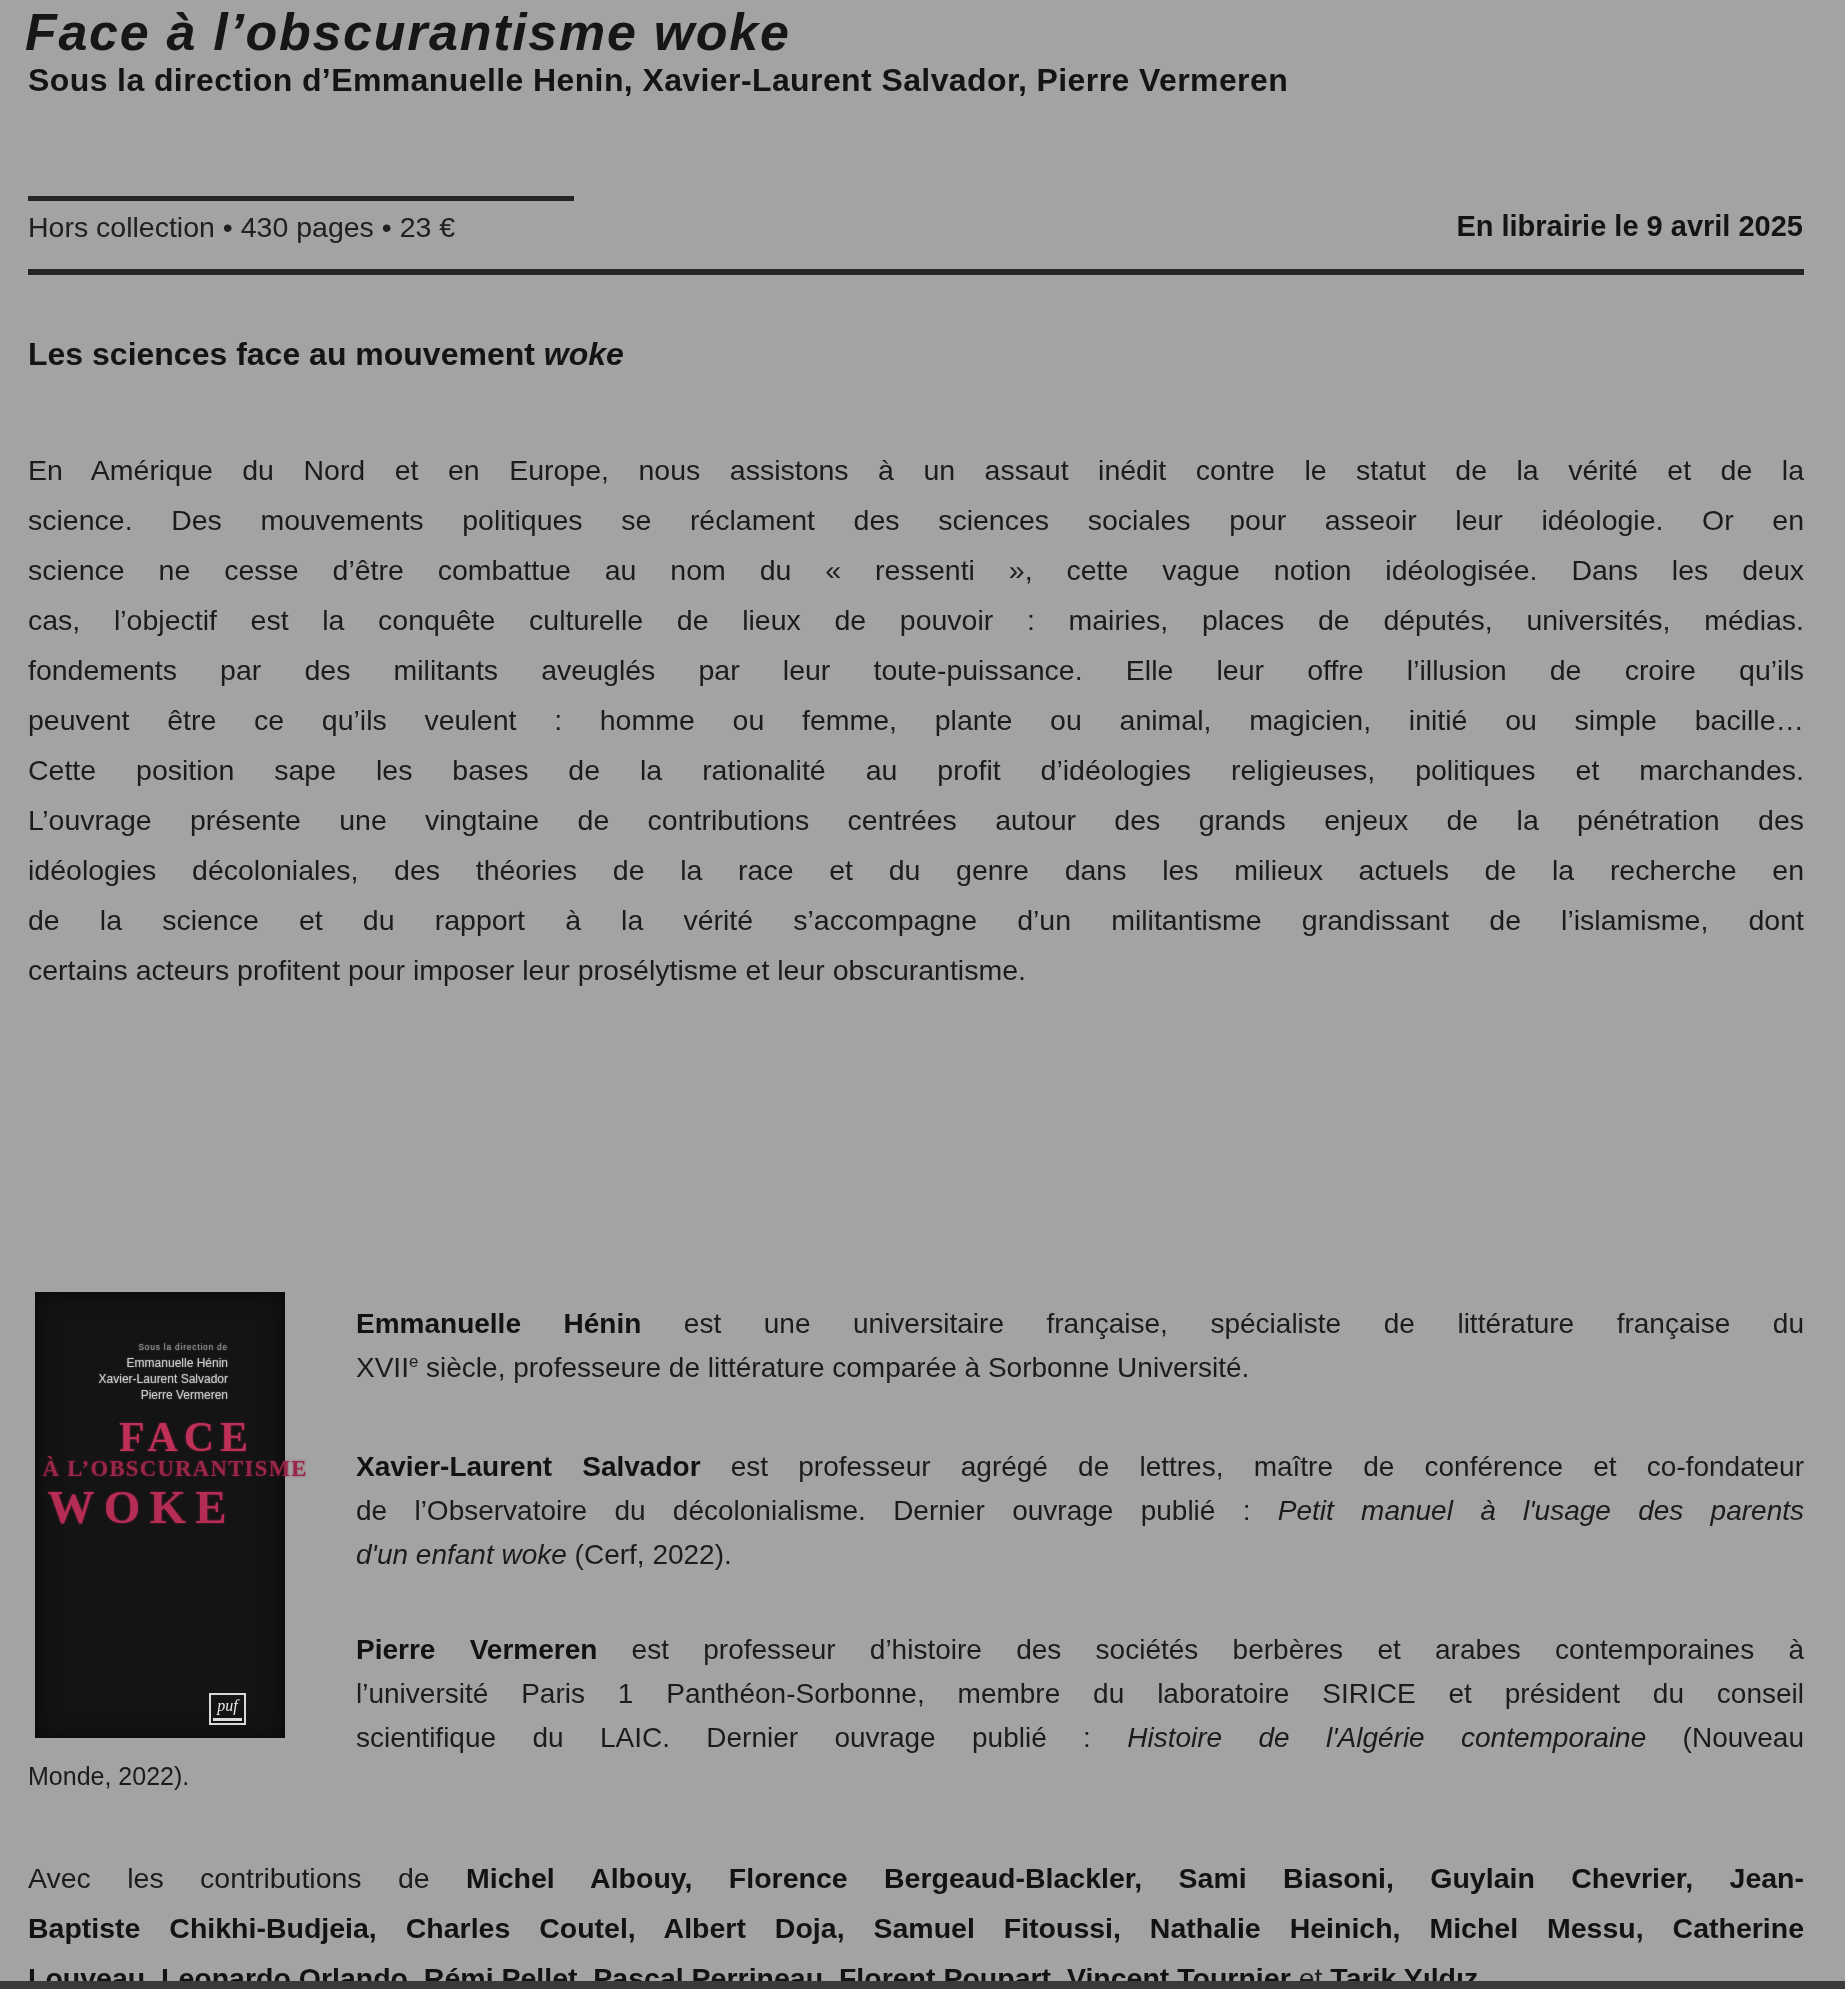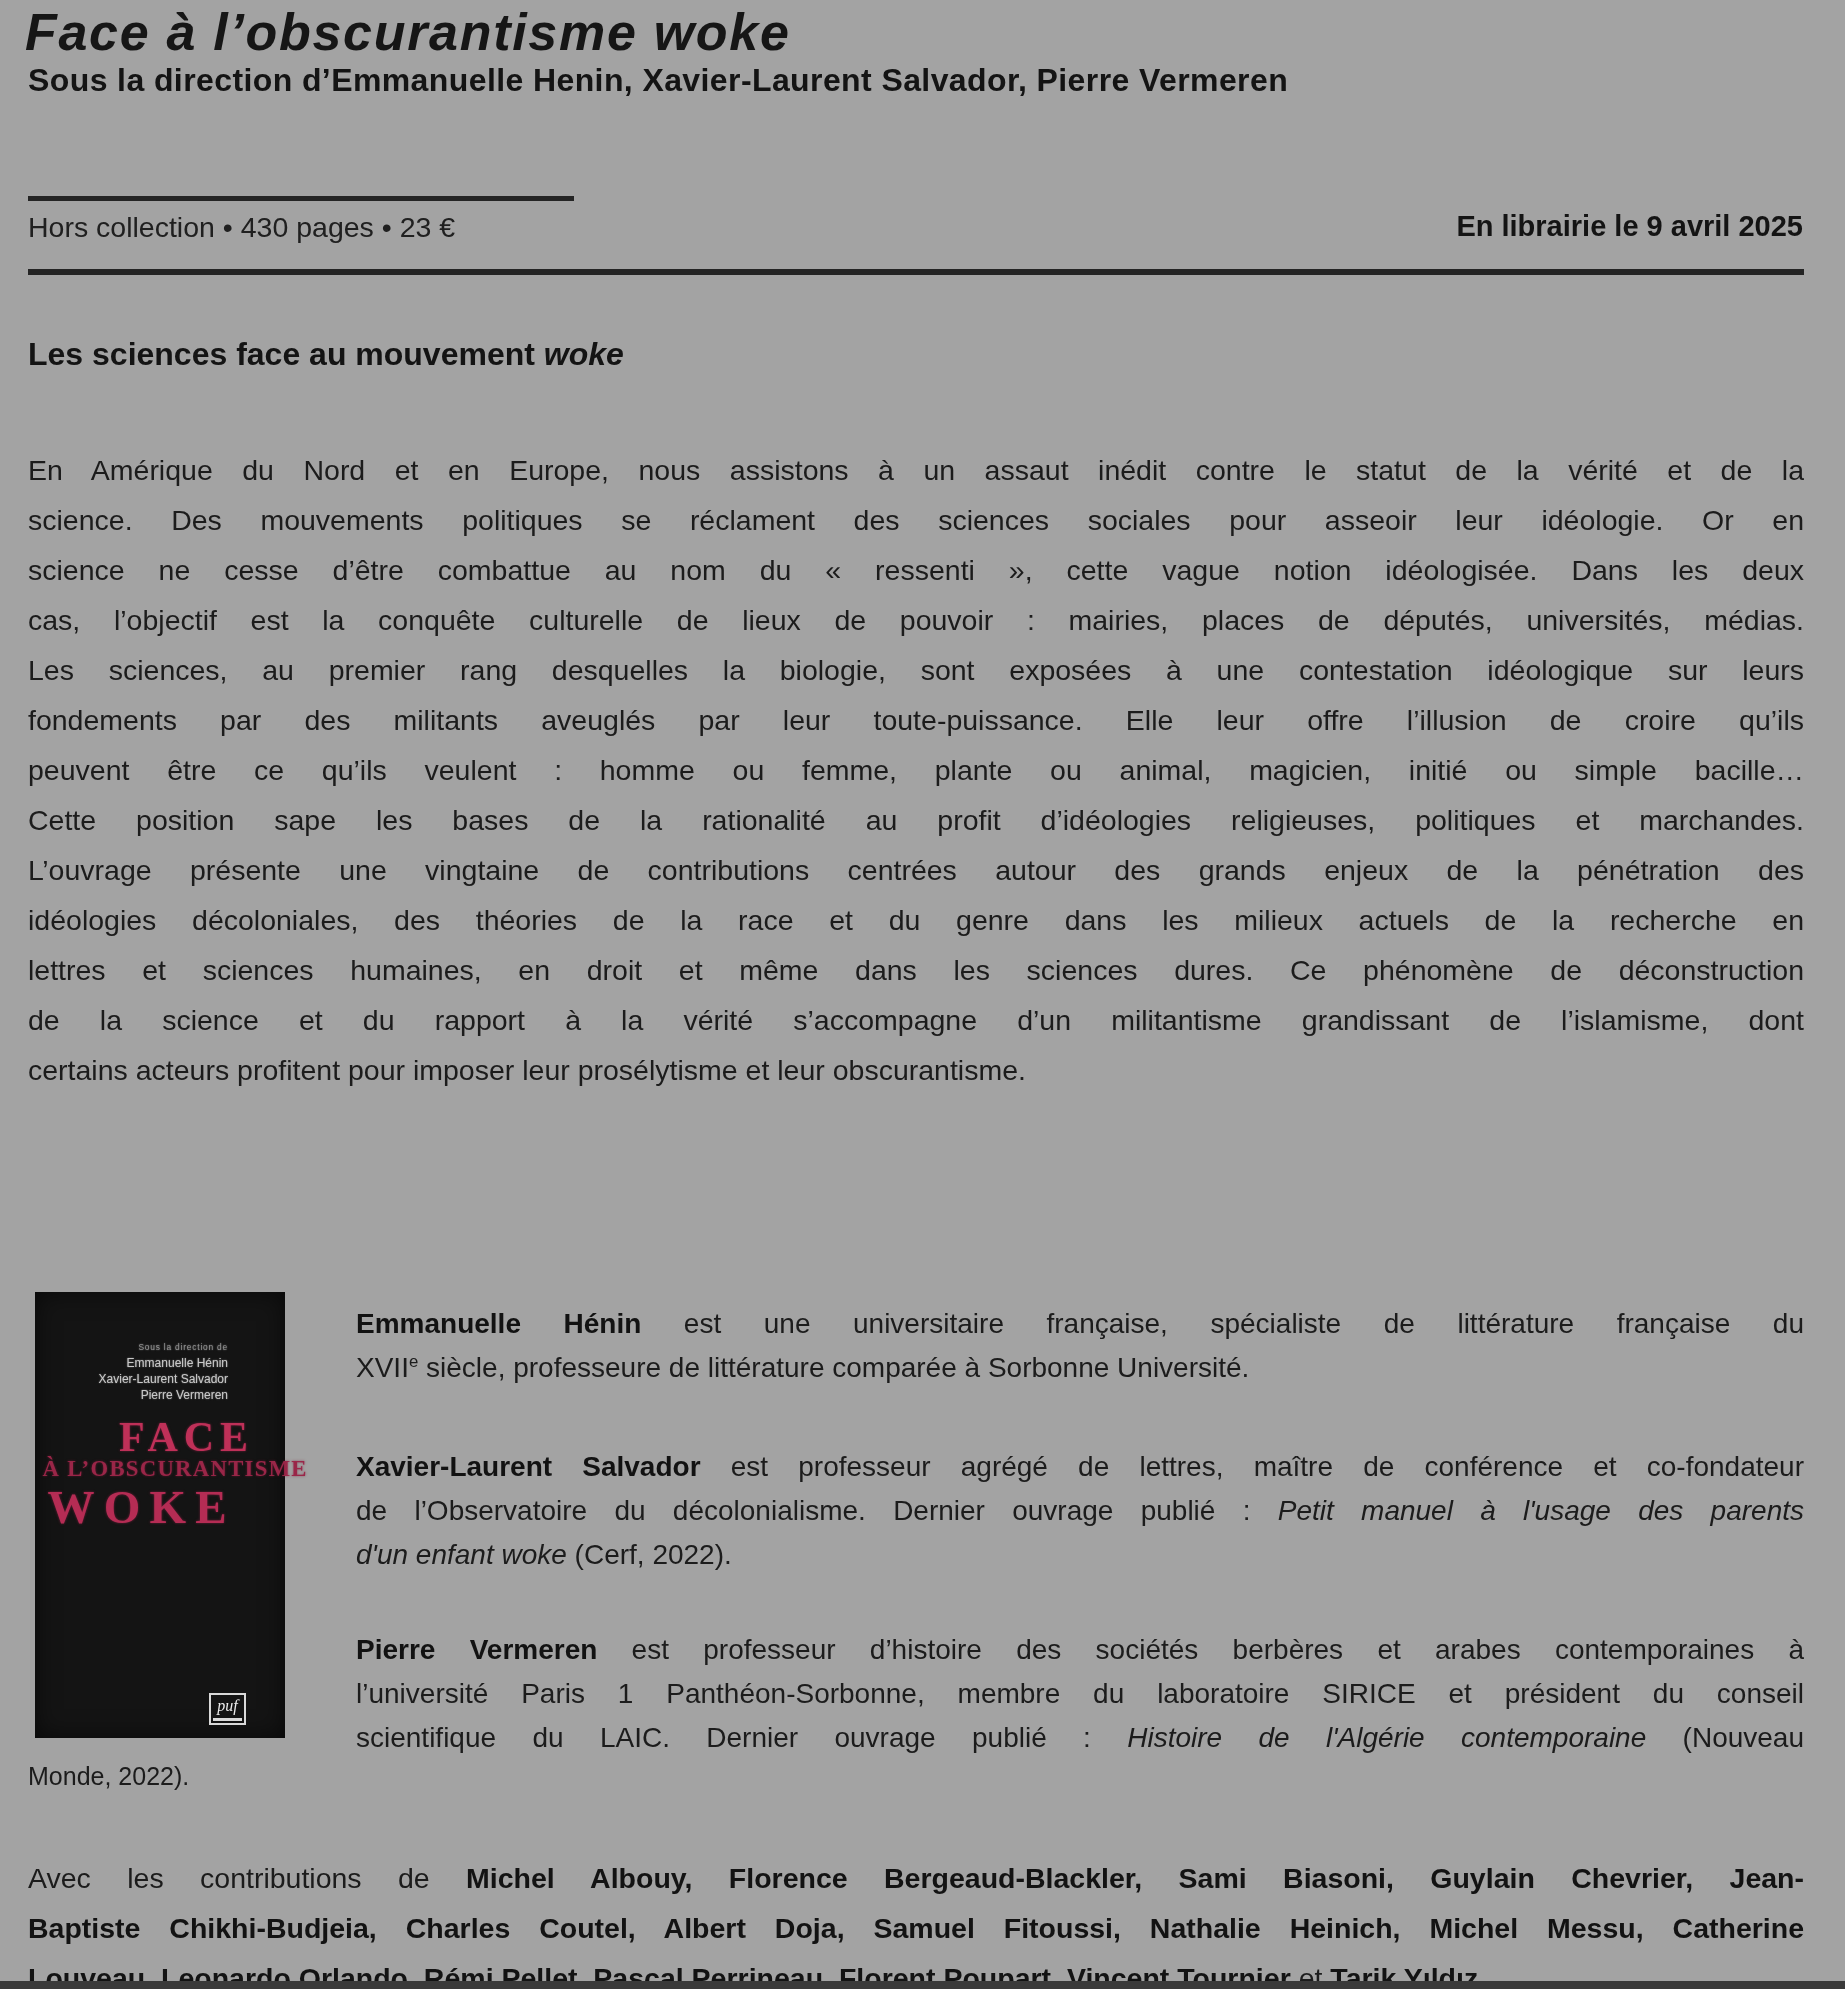--- a/index.html
+++ b/index.html
@@ -228,27 +228,25 @@
   <div class="meta-right">En librairie le 9 avril 2025</div>
   <div class="rule rule-full"></div>
 
   <h2 class="heading"><span>Les sciences face au mouvement </span><em>woke</em></h2>
 
   <div class="body-text">
     <div class="jline">En Amérique du Nord et en Europe, nous assistons à un assaut inédit contre le statut de la vérité et de la</div>
     <div class="jline">science. Des mouvements politiques se réclament des sciences sociales pour asseoir leur idéologie. Or en</div>
     <div class="jline">science ne cesse d’être combattue au nom du « ressenti », cette vague notion idéologisée. Dans les deux</div>
     <div class="jline">cas, l’objectif est la conquête culturelle de lieux de pouvoir : mairies, places de députés, universités, médias.</div>
-    <div class="jline">Les sciences, au premier rang desquelles la biologie, sont exposées à une contestation idéologique sur leurs</div>
     <div class="jline">fondements par des militants aveuglés par leur toute-puissance. Elle leur offre l’illusion de croire qu’ils</div>
     <div class="jline">peuvent être ce qu’ils veulent : homme ou femme, plante ou animal, magicien, initié ou simple bacille…</div>
     <div class="jline">Cette position sape les bases de la rationalité au profit d’idéologies religieuses, politiques et marchandes.</div>
     <div class="jline">L’ouvrage présente une vingtaine de contributions centrées autour des grands enjeux de la pénétration des</div>
     <div class="jline">idéologies décoloniales, des théories de la race et du genre dans les milieux actuels de la recherche en</div>
-    <div class="jline">lettres et sciences humaines, en droit et même dans les sciences dures. Ce phénomène de déconstruction</div>
     <div class="jline">de la science et du rapport à la vérité s’accompagne d’un militantisme grandissant de l’islamisme, dont</div>
     <div class="jline natural">certains acteurs profitent pour imposer leur prosélytisme et leur obscurantisme.</div>
   </div>
 
   <div class="cover">
     <div class="cover-credit">
       <div class="cover-credit-dir">Sous la direction de</div>
       <div>Emmanuelle Hénin</div>
       <div>Xavier-Laurent Salvador</div>
       <div>Pierre Vermeren</div>

